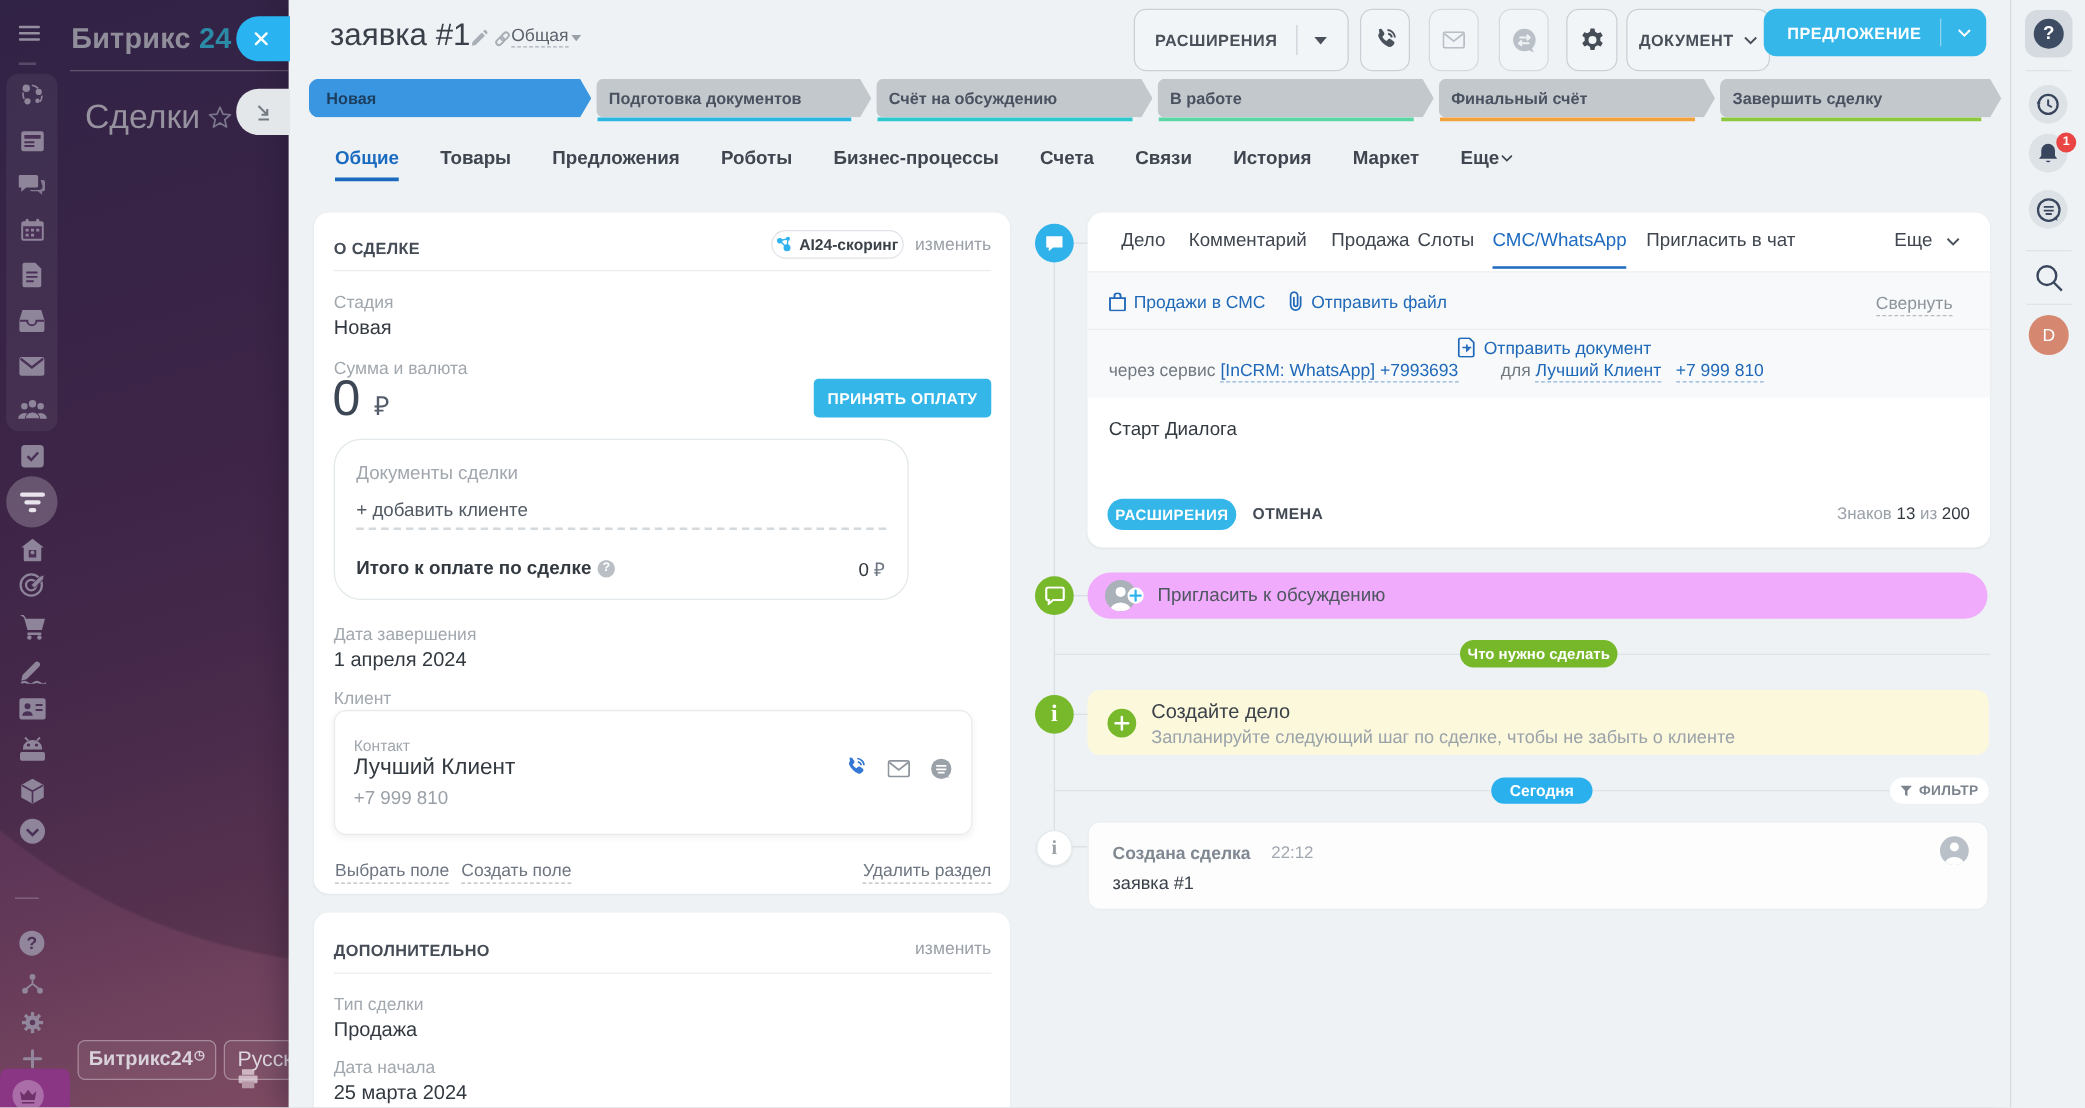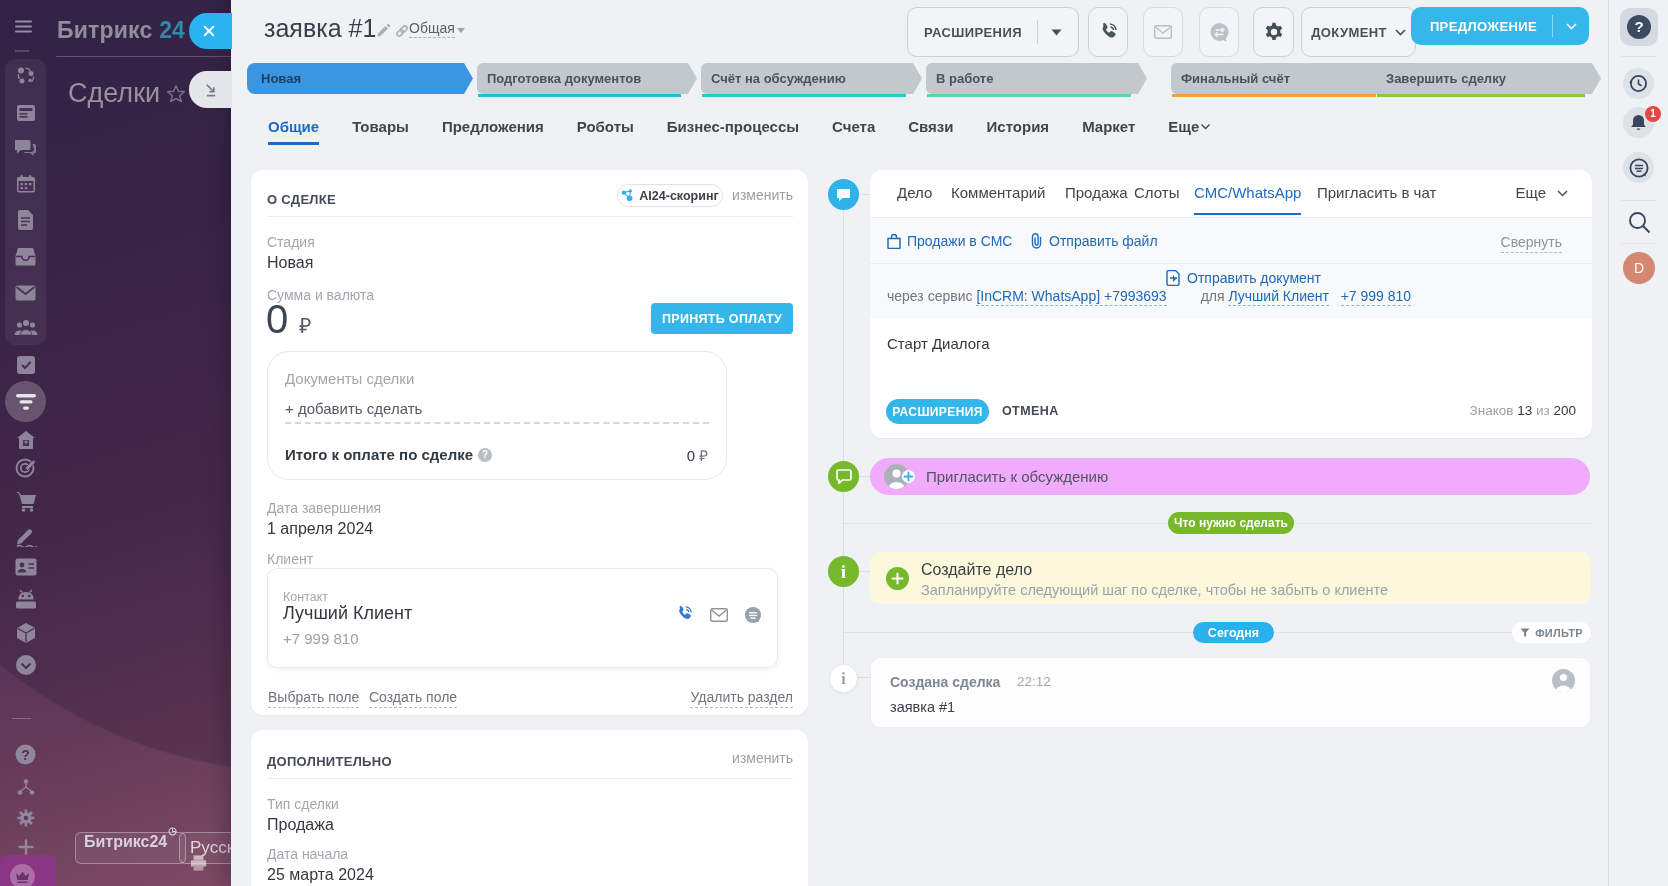--- a/index.html
+++ b/index.html
@@ -267,21 +267,21 @@
     </div>
   <div class="licon" style="top:832px">
       <svg width="16" height="16" viewBox="0 0 16 16">
         <g stroke="#958da2" stroke-width="2.4" stroke-linecap="round">
           <line x1="8" y1="1.5" x2="8" y2="14.5"></line>
           <line x1="1.5" y1="8" x2="14.5" y2="8"></line>
         </g>
       </svg>
     </div>
 
-  <div class="abs" style="left:62px;top:832px;width:111px;height:32px;border:1px solid rgba(255,255,255,0.35);border-radius:6px;background:rgba(255,255,255,0.06);color:#d9d1da;font-size:16px;font-weight:bold;display:flex;justify-content:center;margin-left:13px;">Битрикс24<span style="font-size:10px;margin:-8px 0 0 1px;">◷</span></div>
+  <div class="abs" style="left:62px;top:832px;width:111px;height:32px;border:1px solid rgba(255,255,255,0.35);border-radius:6px;background:rgba(255,255,255,0.06);color:#d9d1da;font-size:16px;font-weight:bold;display:flex;align-items:center;justify-content:center;">Битрикс24<span style="font-size:10px;margin:-8px 0 0 1px;">◷</span></div>
   <div class="abs" style="left:179px;top:832px;width:60px;height:32px;border:1px solid rgba(255,255,255,0.35);border-radius:6px;background:rgba(255,255,255,0.06);color:#ded7de;font-size:17px;display:flex;align-items:center;padding-left:10px;">Русск</div>
   <svg class="abs" style="left:190px;top:854px" width="17" height="18" viewBox="0 0 19 19" fill="#e7d8de" opacity="0.75">
       <rect x="4" y="1" width="11" height="5"></rect>
       <rect x="1" y="6.5" width="17" height="7" rx="1"></rect>
       <rect x="4" y="12" width="11" height="6" fill="#cbb3bd"></rect>
     </svg>
 
   <div class="abs" style="left:0;top:855px;width:56px;height:31px;background:#8b3585;border-radius:6px 6px 0 0;"></div>
   <div class="abs" style="left:10px;top:864px;width:25px;height:25px;border-radius:50%;background:rgba(255,255,255,0.28)"></div>
   <svg class="abs" style="left:15px;top:871px" width="15" height="12" viewBox="0 0 15 12" fill="#6e3168">
@@ -357,21 +357,21 @@
       <i style="background:#2ab7e0"></i>
     </div>
   <div class="stage" style="left:470px;width:221px;">
       <b>Счёт на обсуждению</b>
       <i style="background:#2dc8cc"></i>
     </div>
   <div class="stage" style="left:695px;width:221px;">
       <b>В работе</b>
       <i style="background:#5cd6a5"></i>
     </div>
-  <div class="stage" style="left:940px;width:221px;">
+  <div class="stage" style="left:920px;width:221px;">
       <b>Финальный счёт</b>
       <i style="background:#f2a23c"></i>
     </div>
   <div class="stage" style="left:1145px;width:225px;">
       <b>Завершить сделку</b>
       <i style="background:#8dc63f"></i>
     </div>
 
   <div id="tabs">
     <span class="on">Общие</span>
@@ -504,21 +504,21 @@
     </div>
     <div class="abs" style="right:15px;top:17px;font-size:14px;color:#9aa0a8">изменить</div>
     <div class="abs" style="left:16px;top:46px;width:526px;height:1px;background:#e9edf0"></div>
     <div class="abs" style="left:16px;top:63px"><span class="glabel">Стадия</span></div>
     <div class="abs" style="left:16px;top:84px"><span class="gval">Новая</span></div>
     <div class="abs" style="left:16px;top:116px"><span class="glabel">Сумма и валюта</span></div>
     <div class="abs" style="left:15px;top:127px;font-size:40px;color:#3c4654;">0 <span style="font-size:21px;color:#525c6a">₽</span></div>
     <div class="abs" style="left:400px;top:133px;width:142px;height:31px;background:#35b6e9;border-radius:4px;color:#fff;font-size:12.5px;font-weight:bold;letter-spacing:0.3px;display:flex;align-items:center;justify-content:center;white-space:nowrap;">ПРИНЯТЬ ОПЛАТУ</div>
     <div class="abs" style="left:16px;top:181px;width:460px;height:129px;border:1px solid #e3e8ea;border-radius:22px;">
       <div class="abs" style="left:17px;top:18px;font-size:15px;color:#a1a7ae">Документы сделки</div>
-      <div class="abs" style="left:17px;top:48px;font-size:15px;color:#525a64">+ добавить сделать</div>
+      <div class="abs" style="left:17px;top:48px;font-size:15px;color:#525a64">+ добавить клиенте</div>
       <div class="abs" style="left:17px;top:70px;right:17px;border-top:2px dashed #d4d9dd"></div>
       <div class="abs" style="left:17px;top:94px;font-size:15px;font-weight:bold;color:#333940;display:flex;align-items:center;">Итого к оплате по сделке<span style="display:inline-block;margin-left:5px;width:14px;height:14px;border-radius:50%;background:#b9bfc5;color:#fff;font-size:10px;font-weight:bold;text-align:center;line-height:14px;">?</span></div>
       <div class="abs" style="right:18px;top:93px;font-size:15px;color:#333940">0 <span style="color:#6d7580">₽</span></div>
     </div>
     <div class="abs" style="left:16px;top:329px"><span class="glabel">Дата завершения</span></div>
     <div class="abs" style="left:16px;top:350px"><span class="gval">1 апреля 2024</span></div>
     <div class="abs" style="left:16px;top:380px"><span class="glabel">Клиент</span></div>
     <div class="abs" style="left:16px;top:398px;width:511px;height:100px;border:1px solid #e6eaed;border-radius:10px;box-shadow:0 2px 5px rgba(50,60,70,0.07);">
       <div class="abs" style="left:15px;top:21px;font-size:12.5px;color:#a1a7ae">Контакт</div>
       <div class="abs" style="left:15px;top:34px;font-size:18px;color:#333940">Лучший Клиент</div>

